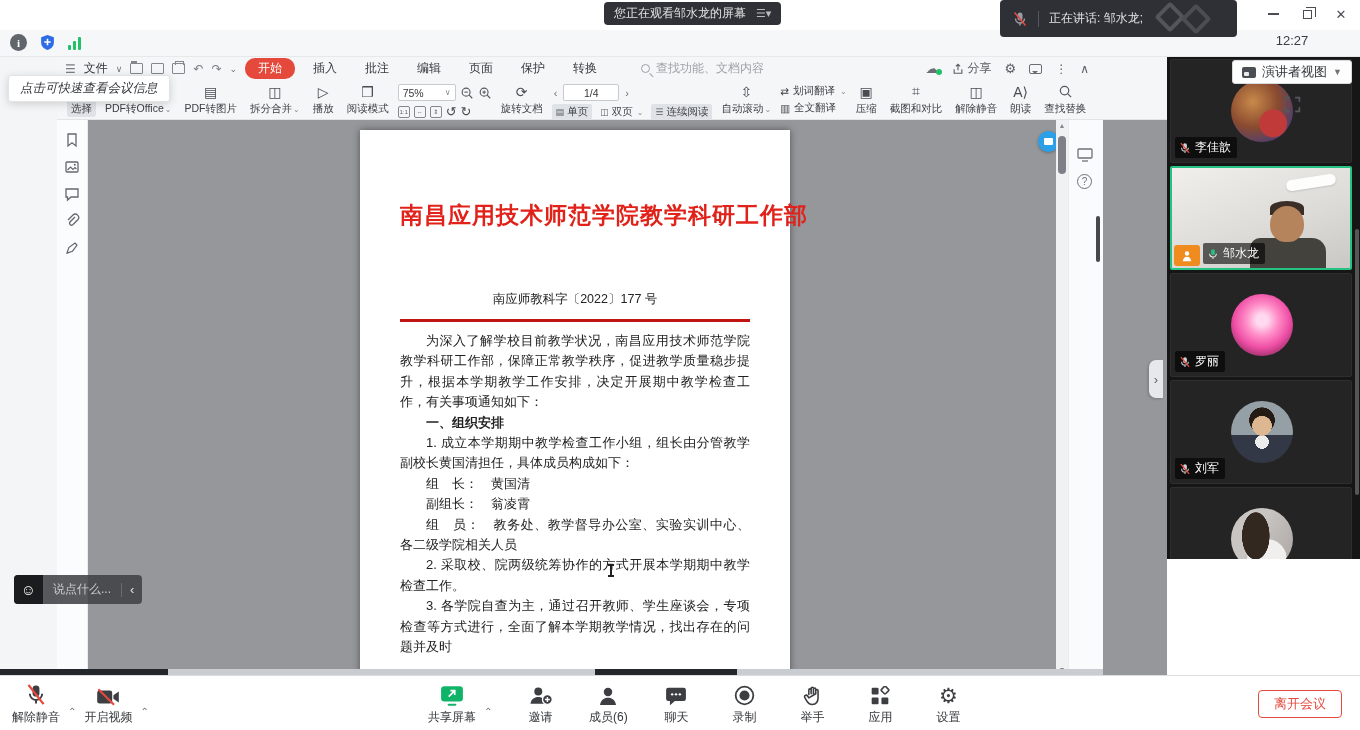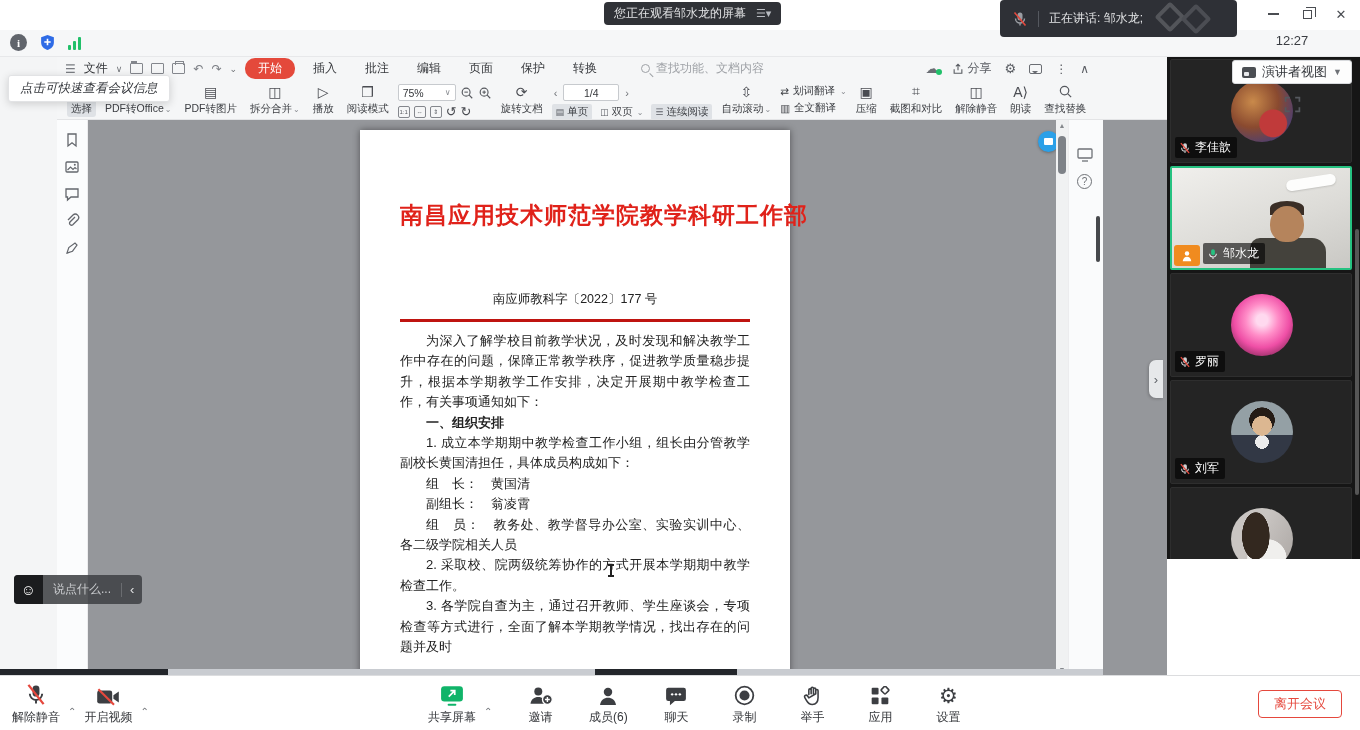--- a/index.html
+++ b/index.html
@@ -390,21 +390,21 @@
         <path d="M3 13l2.5-.8" stroke="#64676d" stroke-width="1.2"></path>
       </svg>
   </div>
 
   <div class="doc-area">
     <div class="page">
       <div class="org">南昌应用技术师范学院教学科研工作部</div>
       <div class="docnum">南应师教科字〔2022〕177 号</div>
       <div class="redrule"></div>
       <div class="body">
-        <p class="ind">为深入了解学校目前教学状况，及时发现和解决教学工作中存在的问题，保障正常教学秩序，促进教学质量稳步提升，根据本学期教学工作安排，决定开展期中教学检查工作，有关事项通知如下：</p>
+        <p class="ind">为深入了解学校目前教学状况，南昌应用技术师范学院教学科研工作部，保障正常教学秩序，促进教学质量稳步提升，根据本学期教学工作安排，决定开展期中教学检查工作，有关事项通知如下：</p>
         <p class="ind bold">一、组织安排</p>
         <p class="ind">1. 成立本学期期中教学检查工作小组，组长由分管教学副校长黄国清担任，具体成员构成如下：</p>
         <p class="ind">组　长：　黄国清</p>
         <p class="ind">副组长：　翁凌霄</p>
         <p class="ind">组　员：　教务处、教学督导办公室、实验实训中心、各二级学院相关人员</p>
         <p class="ind">2. 采取校、院两级统筹协作的方式开展本学期期中教学检查工作。</p>
         <p class="ind">3. 各学院自查为主，通过召开教师、学生座谈会，专项检查等方式进行，全面了解本学期教学情况，找出存在的问题并及时</p>
       </div>
       <div class="ibeam"></div>
     </div>

